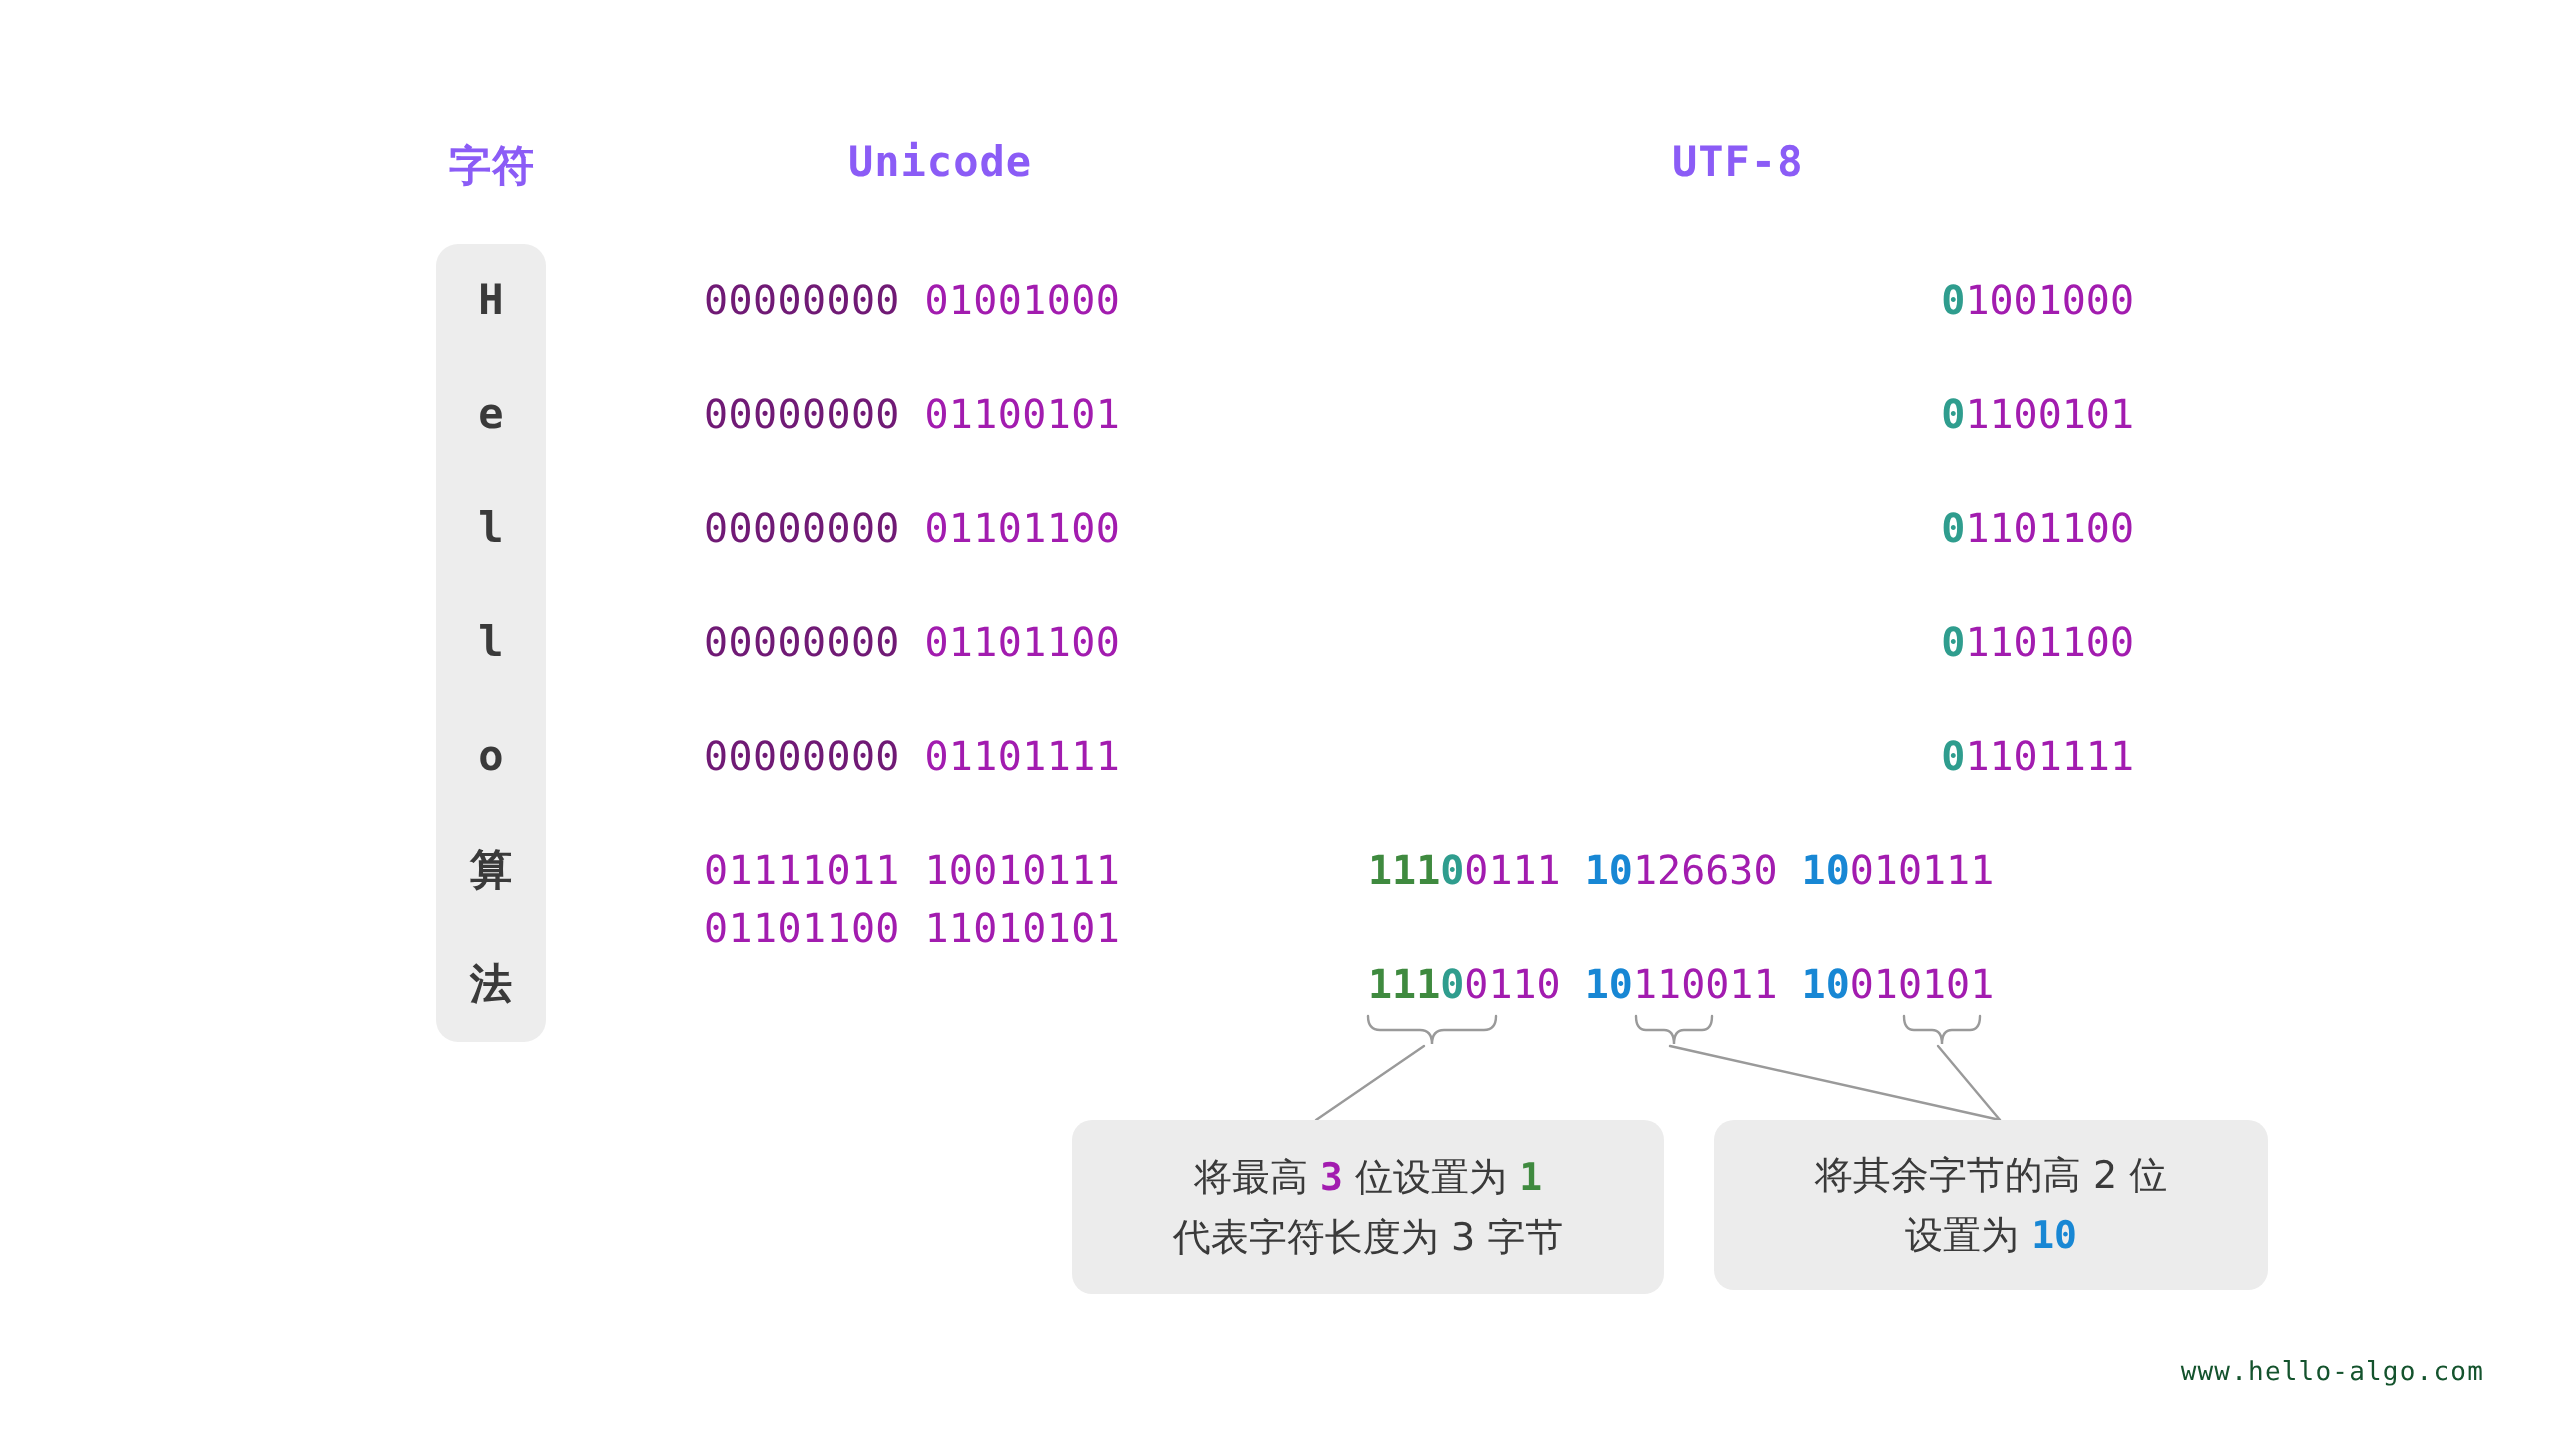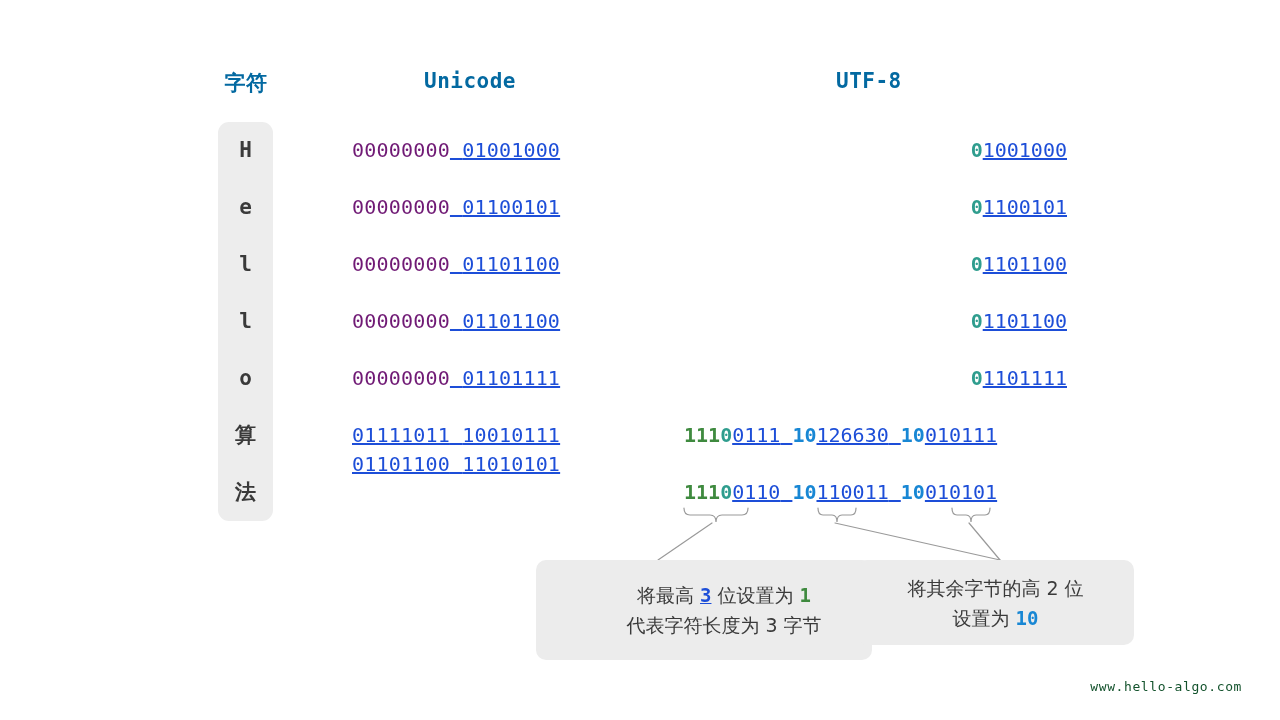--- a/index.html
+++ b/index.html
@@ -20,21 +20,21 @@
     width: 1280px;
     height: 720px;
   }
 
   
   .hdr {
     position: absolute;
     font-family: "DejaVu Sans Mono", monospace;
     font-weight: bold;
     font-size: 21px;
-    color: #0369a1;
+    color: #8b5cf6;
     white-space: nowrap;
     letter-spacing: 0.5px;
   }
   .hdr-char   { left: 218px; top: 69px; width: 56px; text-align: center;
                 font-family: "DejaVu Sans", sans-serif; }
   .hdr-uni    { left: 424px; top: 69px; }
   .hdr-utf    { left: 836px; top: 69px; }
 
   
   #char-chip {
@@ -68,21 +68,21 @@
     font-family: "DejaVu Sans Mono", monospace;
     font-size: 20px;
     letter-spacing: 0.2px;
     white-space: pre;
     height: 57px;
     line-height: 57px;
   }
   .uni-col { left: 352px; color: #3a3a3a; }
 
   .dim    { color: #701a75; }
-  .dark   { color: #1d4ed8; text-decoration: underline; }
+  .dark   { color: #a21caf; }
   .teal   { color: #2f9d8e; font-weight: bold; }
   .green  { color: #3f8a3f; font-weight: bold; }
   .blue   { color: #1887d4; font-weight: bold; }
 
   
   .utf-ascii {
     position: absolute;
     left: 0px;
     width: 1067px;
     text-align: right;
@@ -117,21 +117,21 @@
     border-radius: 10px;
     display: flex;
     flex-direction: column;
     justify-content: center;
     align-items: center;
     font-family: "DejaVu Sans", sans-serif;
     font-size: 19px;
     color: #3a3a3a;
     line-height: 30px;
   }
-  #callout-1 { left: 536px; top: 560px; width: 296px; height: 100px; padding-left: 40px; }
+  #callout-1 { left: 536px; top: 560px; width: 296px; height: 87px; }
   #callout-2 { left: 857px; top: 560px; width: 277px; height: 85px; }
   .callout .ln { white-space: pre; }
   .callout b { font-family: "DejaVu Sans Mono", monospace; font-weight: bold; }
 
   
   #watermark {
     position: absolute;
     left: 0;
     top: 679px;
     width: 1242px;

